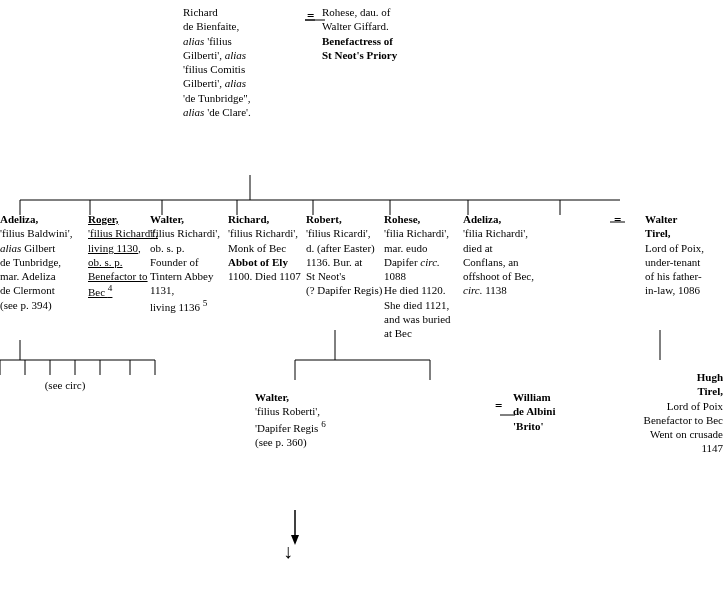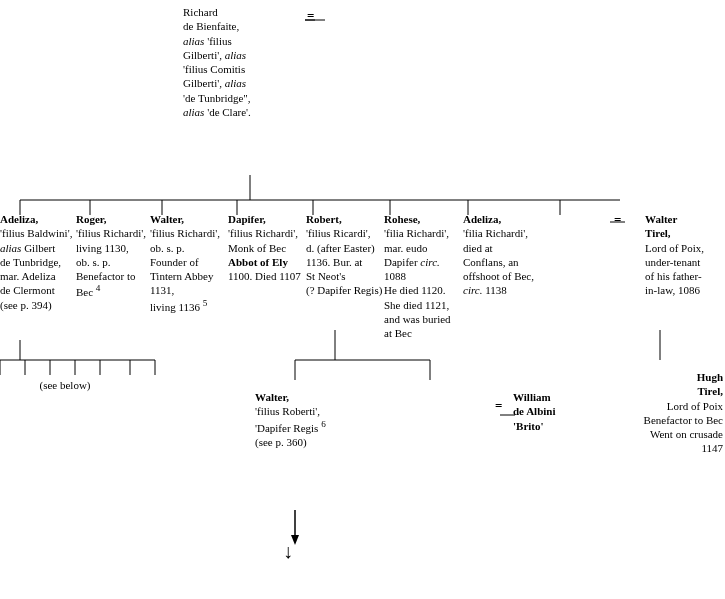--- a/index.html
+++ b/index.html
@@ -107,52 +107,58 @@
     'filius Comitis<br>
     Gilberti', <em>alias</em><br>
     'de Tunbridge",<br>
     <em>alias</em> 'de Clare'.<br>
   </div>
 
   <div class="equals-sign" style="left: 307px; top: 8px;">
     =
   </div>
 
+  <div class="node" style="left: 322px; top: 5px; width: 110px;">
+    Rohese, dau. of<br>
+    Walter Giffard.<br>
+    <strong>Benefactress of<br>
+    St Neot's Priory</strong>
+  </div>
 
   <div class="node" style="left: 0px; top: 212px; width: 75px;">
     <strong>Adeliza,</strong><br>
     'filius Baldwini',<br>
     <em>alias</em> Gilbert<br>
     de Tunbridge,<br>
     mar. Adeliza<br>
     de Clermont<br>
     (see p. 394)
   </div>
 
-  <div class="node" style="left: 76px; top: 212px; width: 75px;">
+  <div class="node" style="left: 88px; top: 212px; width: 75px; text-decoration: underline;">
     <strong>Roger,</strong><br>
     'filius Richardi',<br>
     living 1130,<br>
     ob. s. p.<br>
     Benefactor to<br>
     Bec <sup>4</sup>
   </div>
 
   <div class="node" style="left: 150px; top: 212px; width: 80px;">
     <strong>Walter,</strong><br>
     'filius Richardi',<br>
     ob. s. p.<br>
     Founder of<br>
     Tintern Abbey<br>
     1131,<br>
     living 1136 <sup>5</sup>
   </div>
 
   <div class="node" style="left: 228px; top: 212px; width: 80px;">
-    <strong>Dapifer,</strong><br>
+    <strong>Richard,</strong><br>
     'filius Richardi',<br>
     Monk of Bec<br>
     <strong>Abbot of Ely</strong><br>
     1100. Died 1107
   </div>
 
   <div class="node" style="left: 306px; top: 212px; width: 80px;">
     <strong>Robert,</strong><br>
     'filius Ricardi',<br>
     d. (after Easter)<br>
@@ -189,21 +195,21 @@
   <div class="node" style="left: 645px; top: 212px; width: 90px;">
     <strong>Walter<br>
     Tirel,</strong><br>
     Lord of Poix,<br>
     under-tenant<br>
     of his father-<br>
     in-law, 1086
   </div>
 
   <div class="node" style="left: 10px; top: 378px; width: 110px; text-align: center;">
-    (see below)
+    (see circ)
   </div>
 
   <div class="node" style="left: 255px; top: 390px; width: 90px;">
     <strong>Walter,</strong><br>
     'filius Roberti',<br>
     'Dapifer Regis <sup>6</sup><br>
     (see p. 360)
   </div>
 
 

